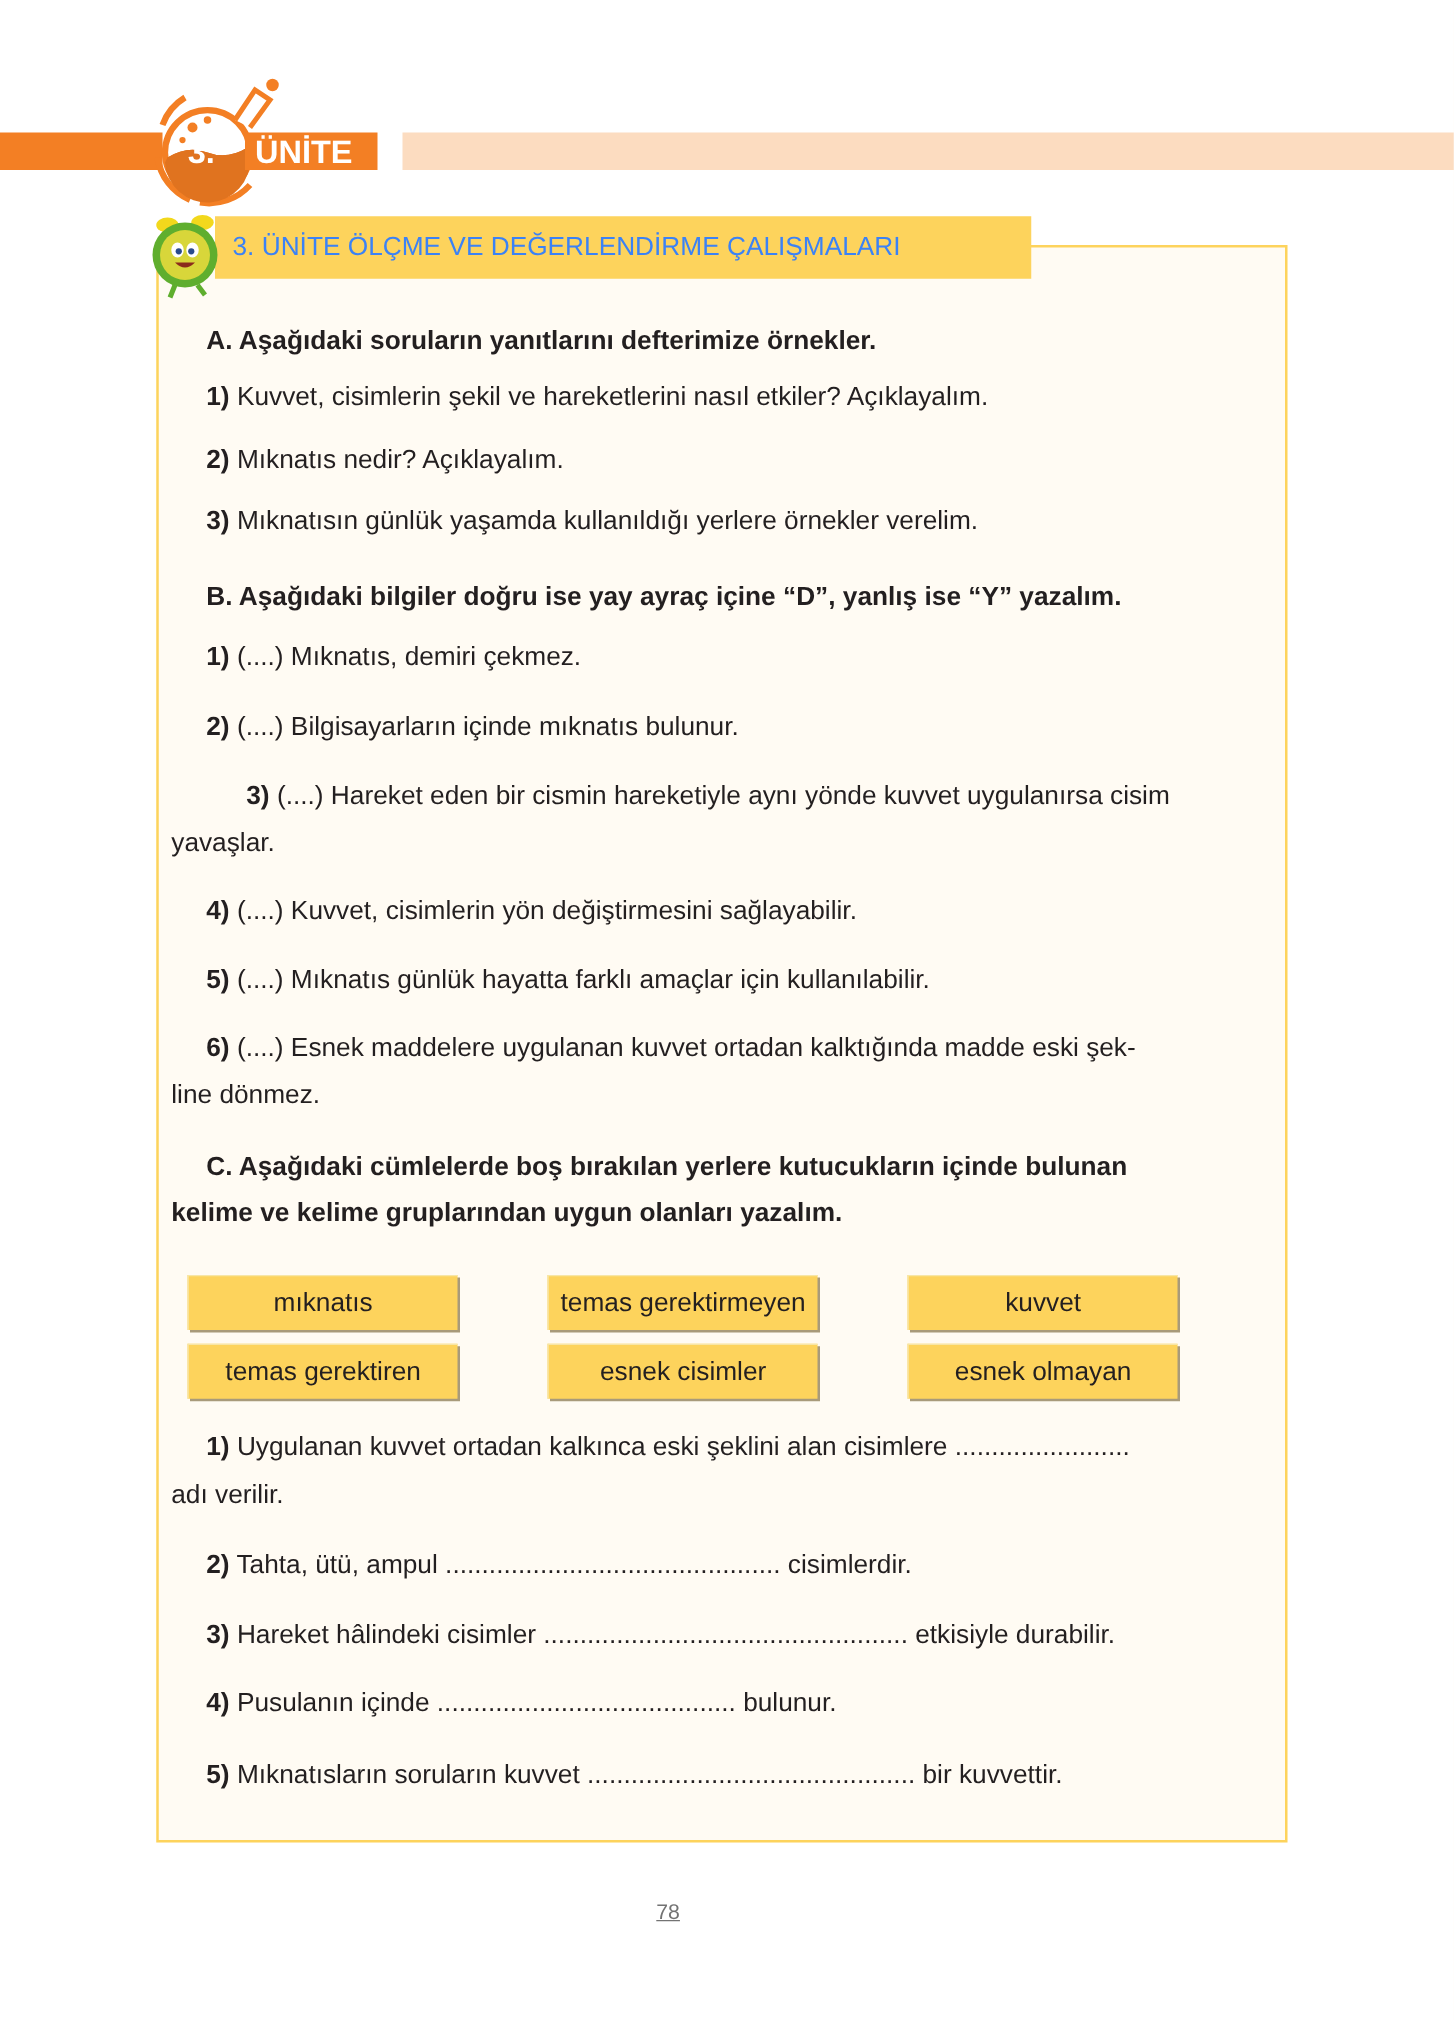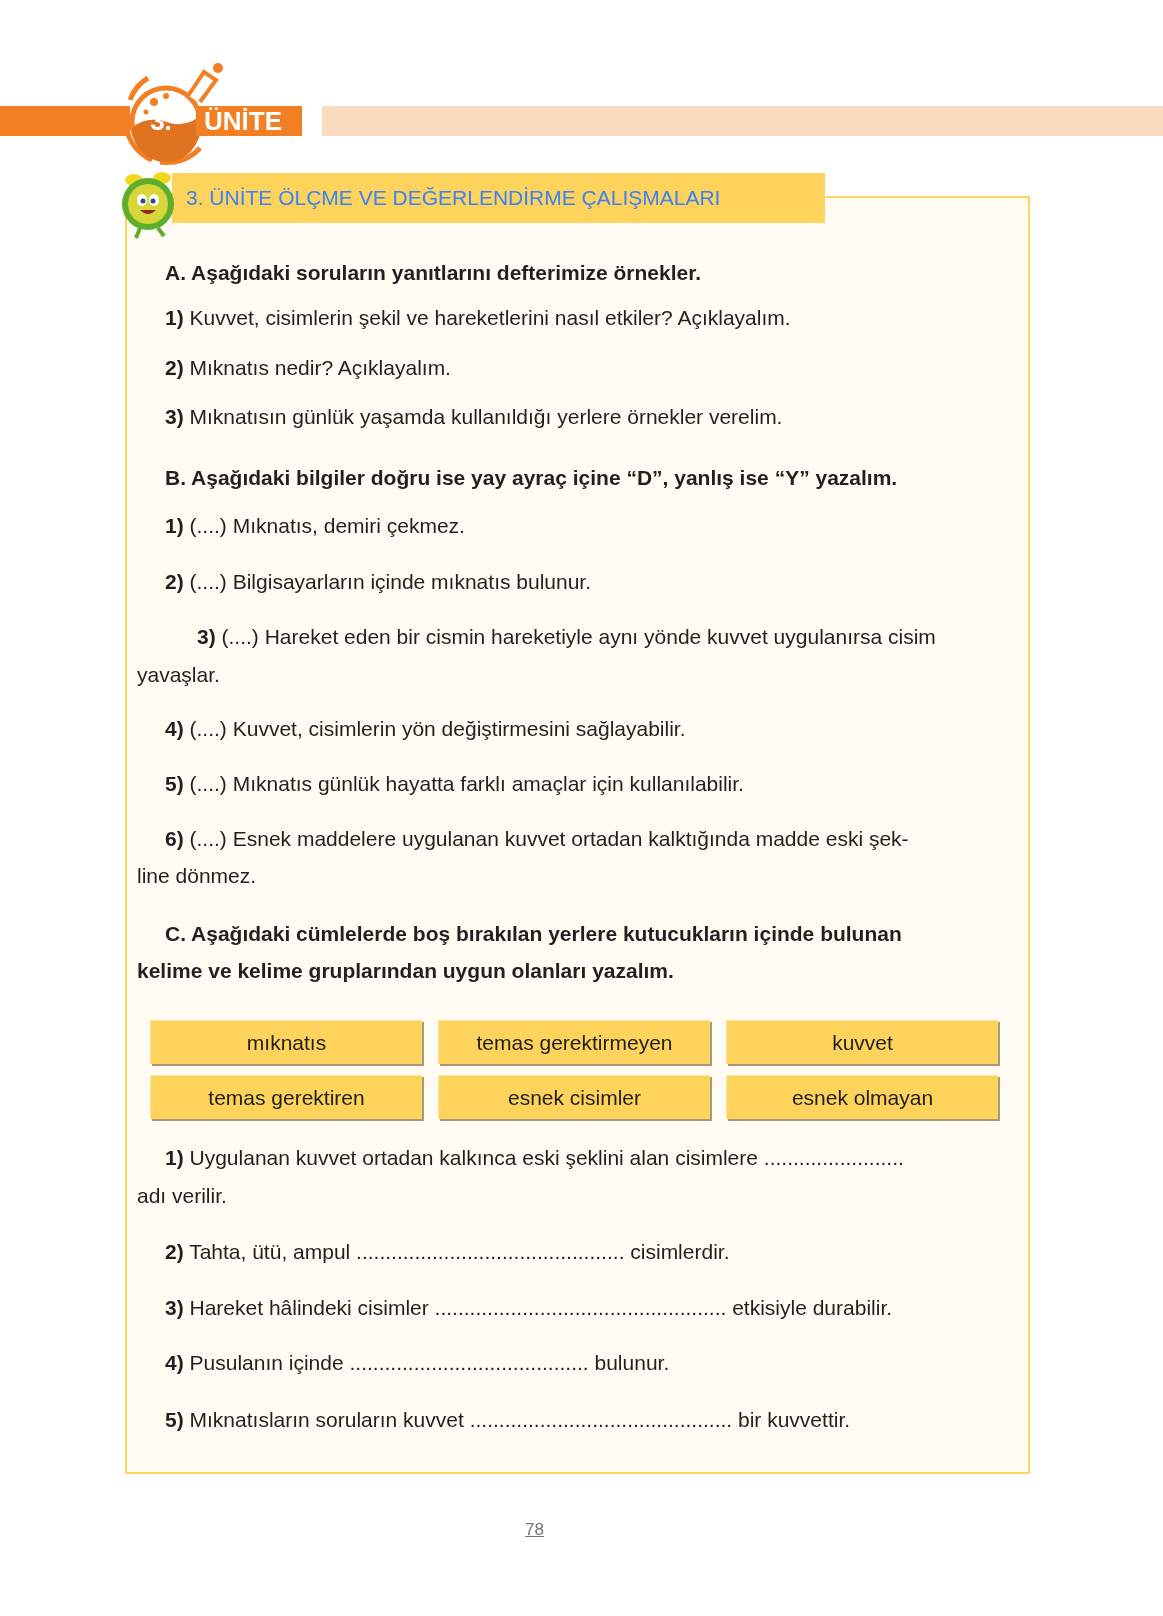--- a/index.html
+++ b/index.html
@@ -19,21 +19,21 @@
     background:#fffbf3; border:2px solid #fdd35c; box-sizing:border-box; }
   .header-tab { position:absolute; left:172px; top:173px; width:653px; height:50px; background:#fdd35c; }
   .header-title { position:absolute; left:186px; top:173px; height:50px; line-height:50px;
     font-weight:normal; font-size:21px; color:#3b82f6; white-space:nowrap; }
   .mascot { position:absolute; left:118px; top:168px; width:62px; height:72px; }
 
   .line { position:absolute; font-size:21px; white-space:nowrap; line-height:24px; }
   .bold { font-weight:bold; }
   .num { font-weight:bold; }
 
-  .word-box { position:absolute; width:272px; height:44px; background:#fdd35c;
+  .word-box { position:absolute; width:216px; height:44px; background:#fdd35c;
     box-shadow:2px 2px 0 #a89a7a; border-top:1px solid #f7e6a6; border-left:1px solid #f7e6a6;
     text-align:center; line-height:44px; font-size:21px; color:#231f20; box-sizing:border-box; }
 
   .page-number { position:absolute; left:0; width:1069px; top:1520px; text-align:center; font-size:17px; color:#737373;text-decoration:underline; }
 </style>
 </head>
 <body>
 
 <div class="band-left"></div>
 <svg class="flask" viewBox="0 0 120 110">

